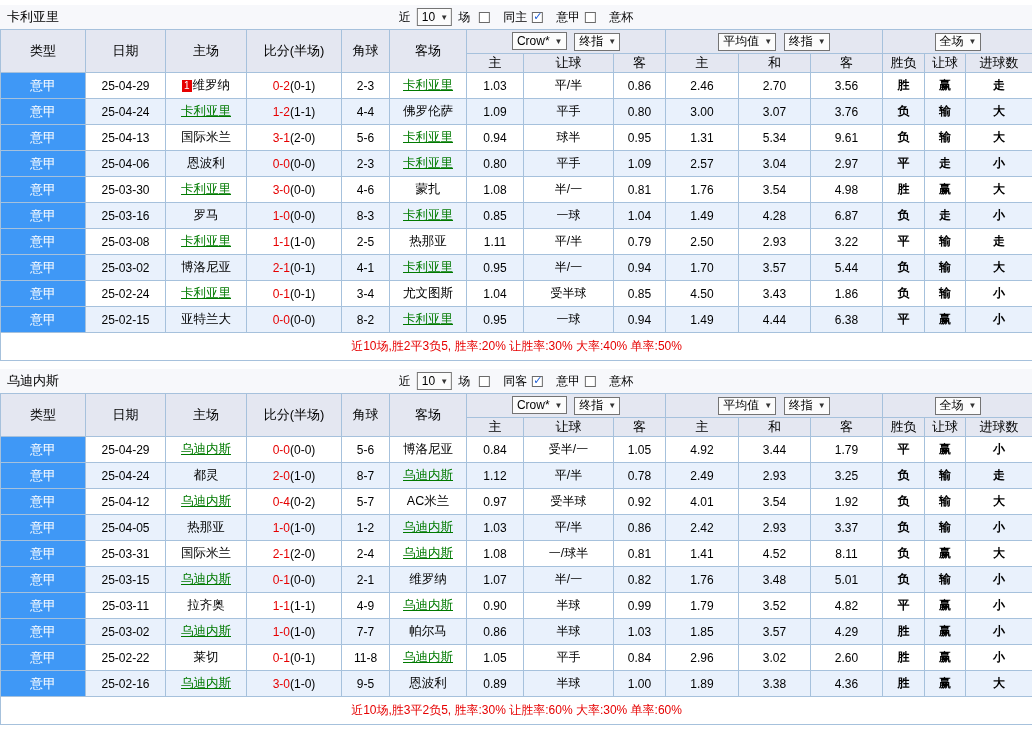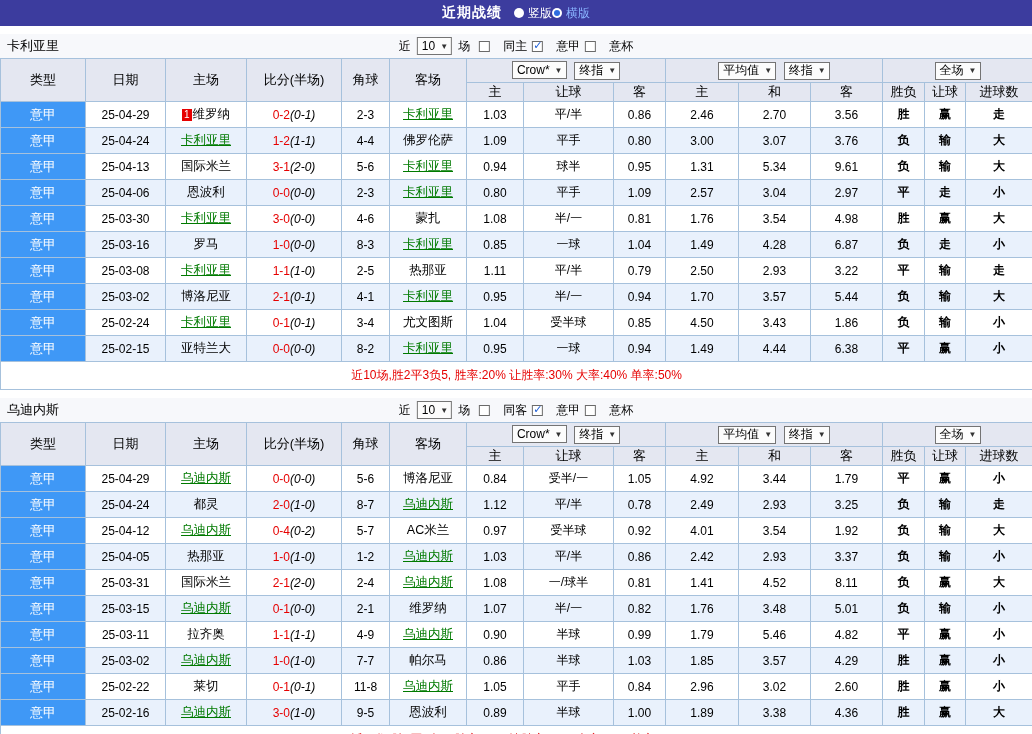--- a/index.html
+++ b/index.html
@@ -36,41 +36,31 @@
   .grid thead th { background:#e4e7f1; font-weight:normal; font-size:13px; color:#000; }
   .hrow1 th { height:24px; }
   .hrow2 th { height:16px; font-size:12px; }
   .grid tbody td { height:26px; font-size:12px; color:#000; background:#fff; }
   .grid tr.alt td { background:#e9f1fc; }
   .grid td.league { background:#3f98f6 !important; color:#fff; font-size:13px; }
   .team { color:#000; font-size:12.5px; }
   .team.focus { color:#007a00; text-decoration:underline; cursor:pointer; }
   .badge1 { display:inline-block; background:#e60000; color:#fff; font-size:10px; line-height:12px; padding:0 2px; margin-right:1px; }
   .score-main { color:#e60000; }
-  .score-half { color:#000;font-style:italic; }
+  .score-half { color:#000; }
   .r-red  { color:#e60012; font-weight:bold; }
   .r-blue { color:#2525cc; font-weight:bold; }
   .r-green{ color:#00a04a; font-weight:bold; }
   .grid td.summary { height:28px; color:#e60000; font-size:12px; background:#fff !important; }
 </style>
 </head>
 <body>
 
 <div class="page">
 
-  <div class="topbar">
-    <span class="title">近期战绩</span>
-    <span class="modes"><span class="mode">
-          <span class="radio"></span>
-          <span>竖版</span>
-        </span><span class="mode selected">
-          <span class="radio checked"></span>
-          <span>横版</span>
-        </span></span>
-  </div>
 
   <div class="section">
     <div class="section-head">
       <span class="team-name">卡利亚里</span>
       <span class="head-controls">
         <span>近</span>
         <span class="dropdown">
             <span>10</span>
             <span class="arw">▼</span>
           </span>
@@ -534,21 +524,21 @@
             <td class="league">意甲</td>
             <td>25-03-11</td>
             <td><span class="team">拉齐奥</span></td>
             <td><span class="score-main">1-1</span><span class="score-half">(1-1)</span></td>
             <td>4-9</td>
             <td><span class="team focus">乌迪内斯</span></td>
             <td>0.90</td>
             <td>半球</td>
             <td>0.99</td>
             <td>1.79</td>
-            <td>5.46</td>
+            <td>3.52</td>
             <td>4.82</td>
             <td class="r-green">平</td>
             <td class="r-red">赢</td>
             <td class="r-blue">小</td>
           </tr>
           <tr class="alt">
             <td class="league">意甲</td>
             <td>25-03-02</td>
             <td><span class="team focus">乌迪内斯</span></td>
             <td><span class="score-main">1-0</span><span class="score-half">(1-0)</span></td>

